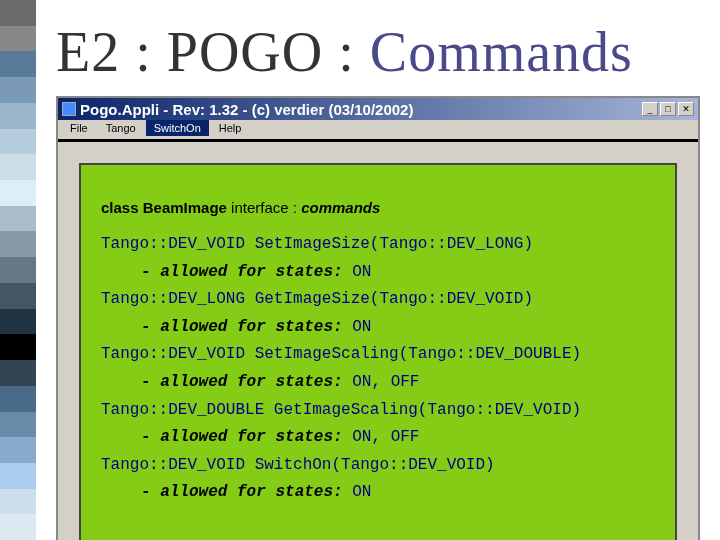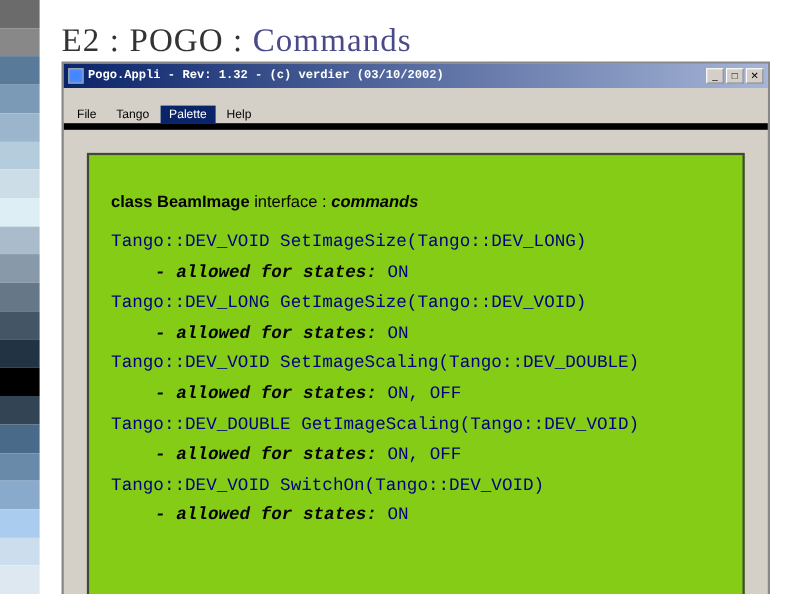--- a/index.html
+++ b/index.html
@@ -30,24 +30,24 @@
     .main-content {
       flex: 1;
       padding: 20px 20px 20px 20px;
       display: flex;
       flex-direction: column;
     }
 
     
     .page-title {
       font-family: 'Times New Roman', Times, serif;
-      font-size: 30px;
+      font-size: 56px;
       font-weight: normal;
       color: #333333;
-      margin-bottom: 2px;
+      margin-bottom: 12px;
       letter-spacing: 1px;
     }
 
     .page-title .commands-text {
       font-family: 'Comic Sans MS', 'Chalkboard SE', cursive;
       color: #4a4a8a;
     }
 
     
     .window-frame {
@@ -77,22 +77,22 @@
       height: 14px;
       background: #4a8aff;
       border: 1px solid #aaaaaa;
       display: flex;
       align-items: center;
       justify-content: center;
     }
 
     .window-title-text {
       color: #ffffff;
-      font-size: 11px;
-      font-family: Liberation Mono, monospace;
+      font-size: 15px;
+      font-family: Liberation Sans, sans-serif;
       font-weight: bold;
     }
 
     .window-controls {
       display: flex;
       gap: 2px;
     }
 
     .win-btn {
       width: 16px;
@@ -108,22 +108,22 @@
       cursor: pointer;
       color: #000000;
     }
 
     
     .menu-bar {
       background: #d4d0c8;
       height: 22px;
       display: flex;
       align-items: flex-start;
-      padding: 16px 4px;
-      border-bottom: 6px solid #000000;
+      padding: 0 4px;
+      border-bottom: 3px solid #000000;
       gap: 2px;
     }
 
     .menu-item {
       padding: 2px 8px;
       font-size: 11px;
       font-family: 'Tahoma', sans-serif;
       color: #000000;
       cursor: pointer;
     }
@@ -227,21 +227,21 @@
       <div class="window-controls">
         <div class="win-btn">_</div>
         <div class="win-btn">□</div>
         <div class="win-btn">✕</div>
       </div>
     </div>
 
     <div class="menu-bar">
       <span class="menu-item">File</span>
       <span class="menu-item">Tango</span>
-      <span class="menu-item active">Palette</span>
+      <span class="menu-item active">SwitchOn</span>
       <span class="menu-item">Help</span>
     </div>
 
     <div class="window-content">
 
       <div class="class-header">
         <span>class BeamImage </span><span class="interface-keyword">interface : </span><span class="commands-keyword">commands</span>
       </div>
 
       <div class="code-block">

